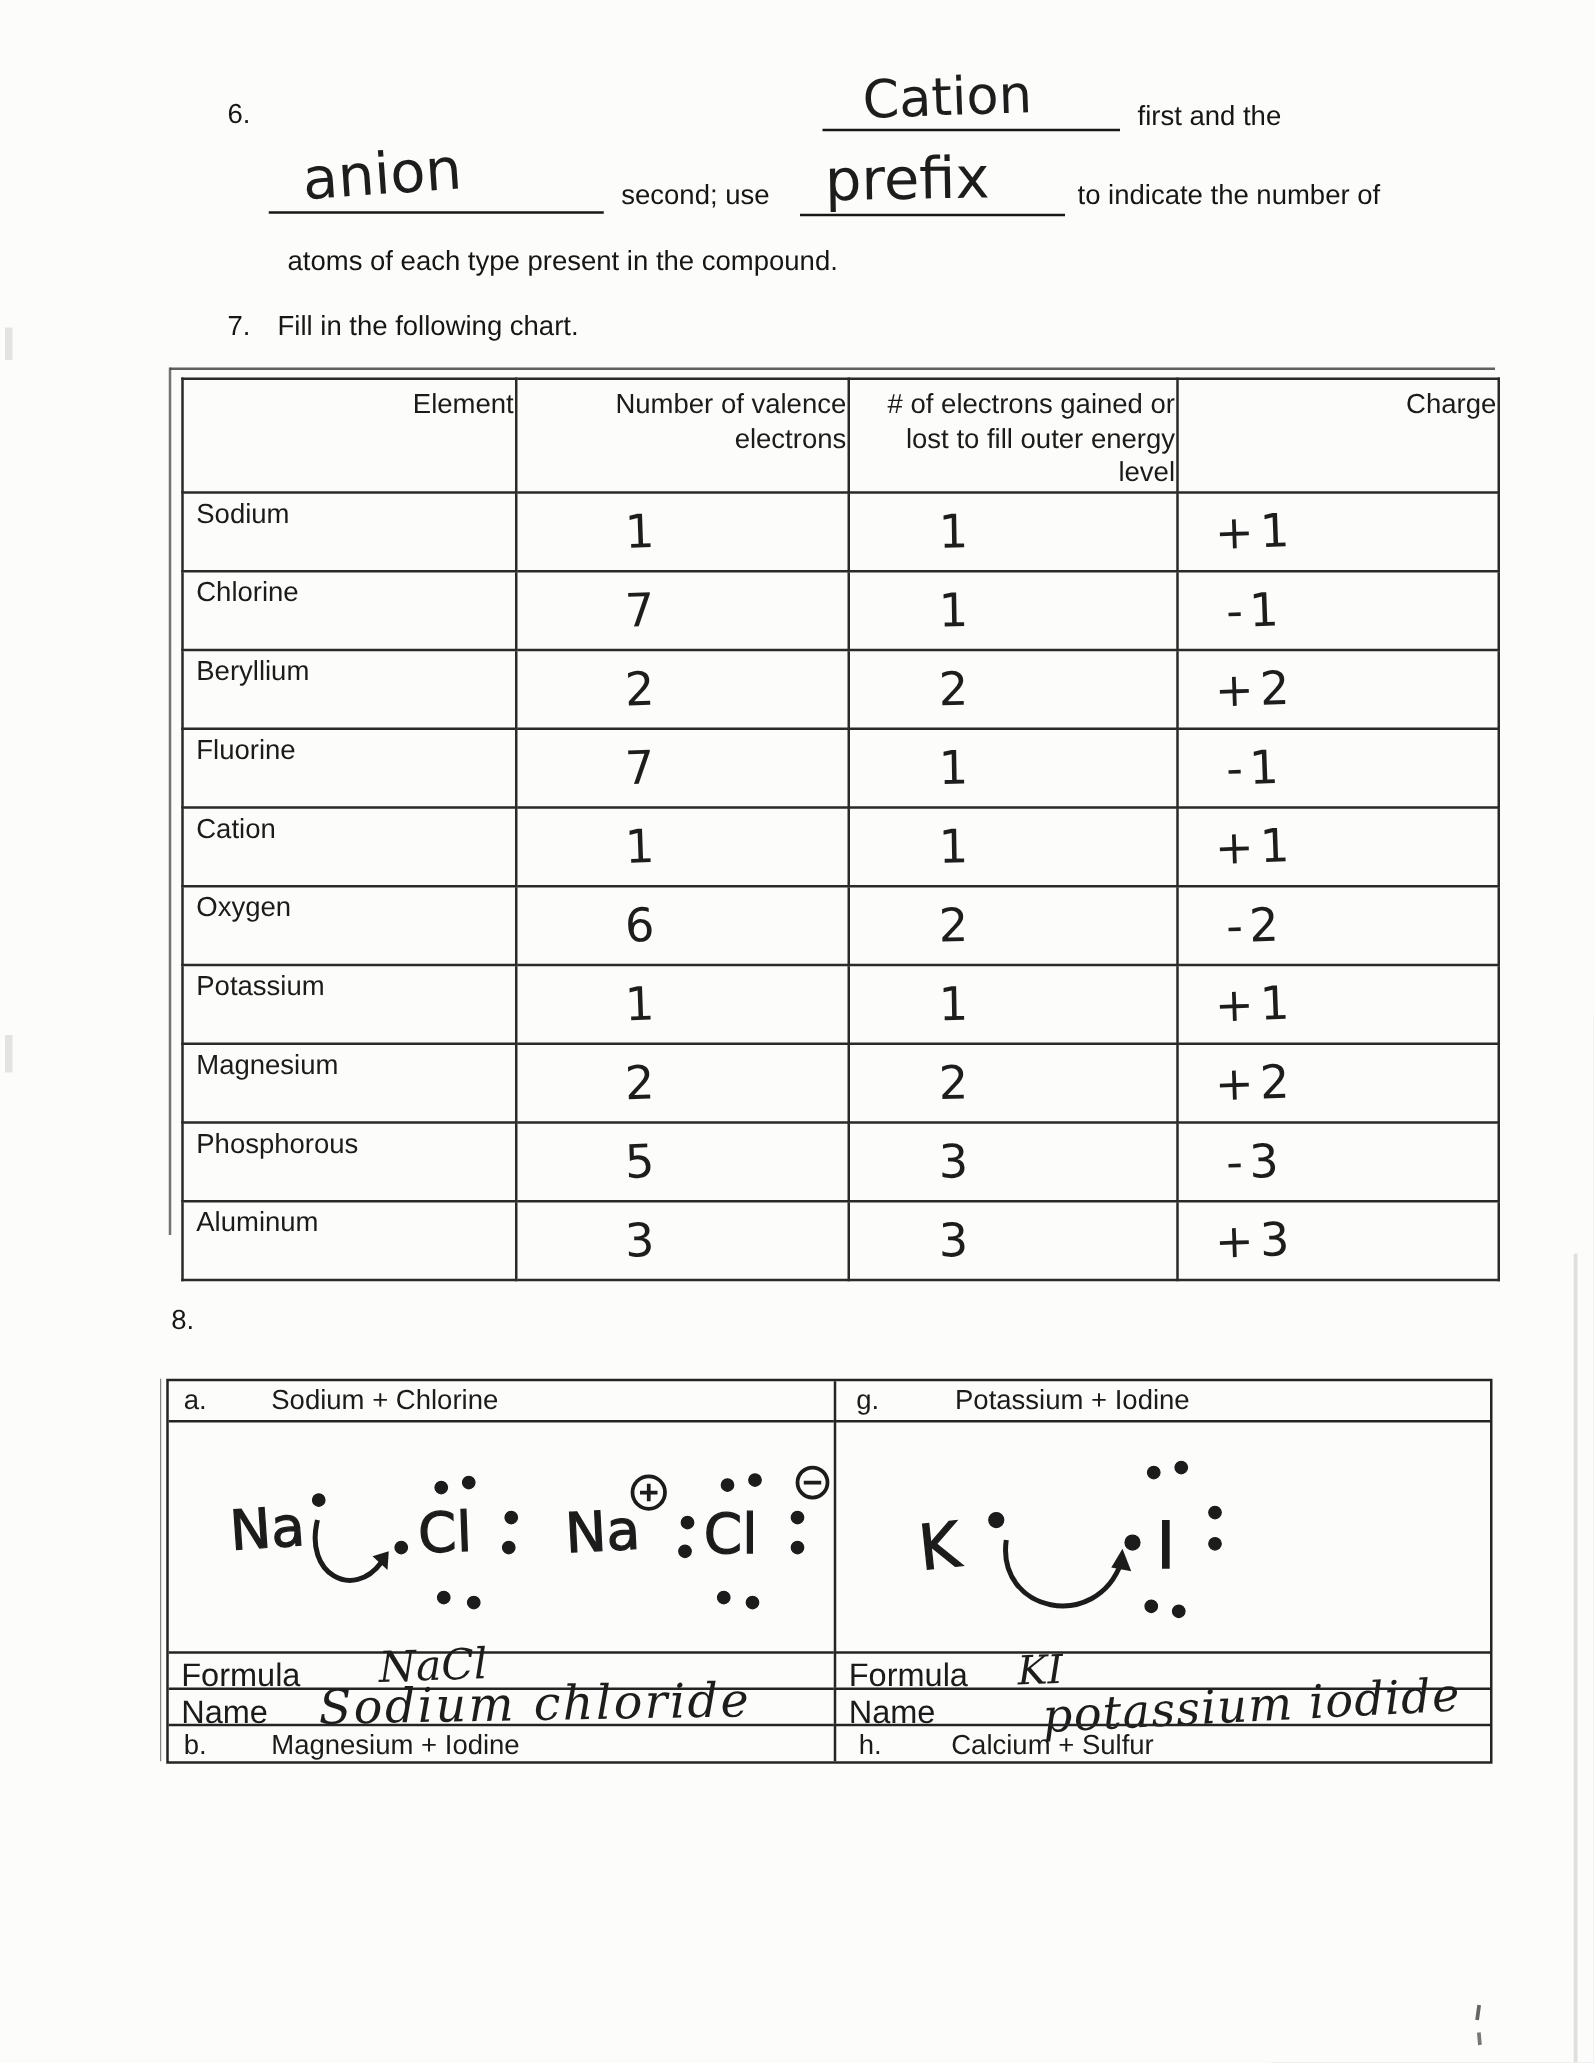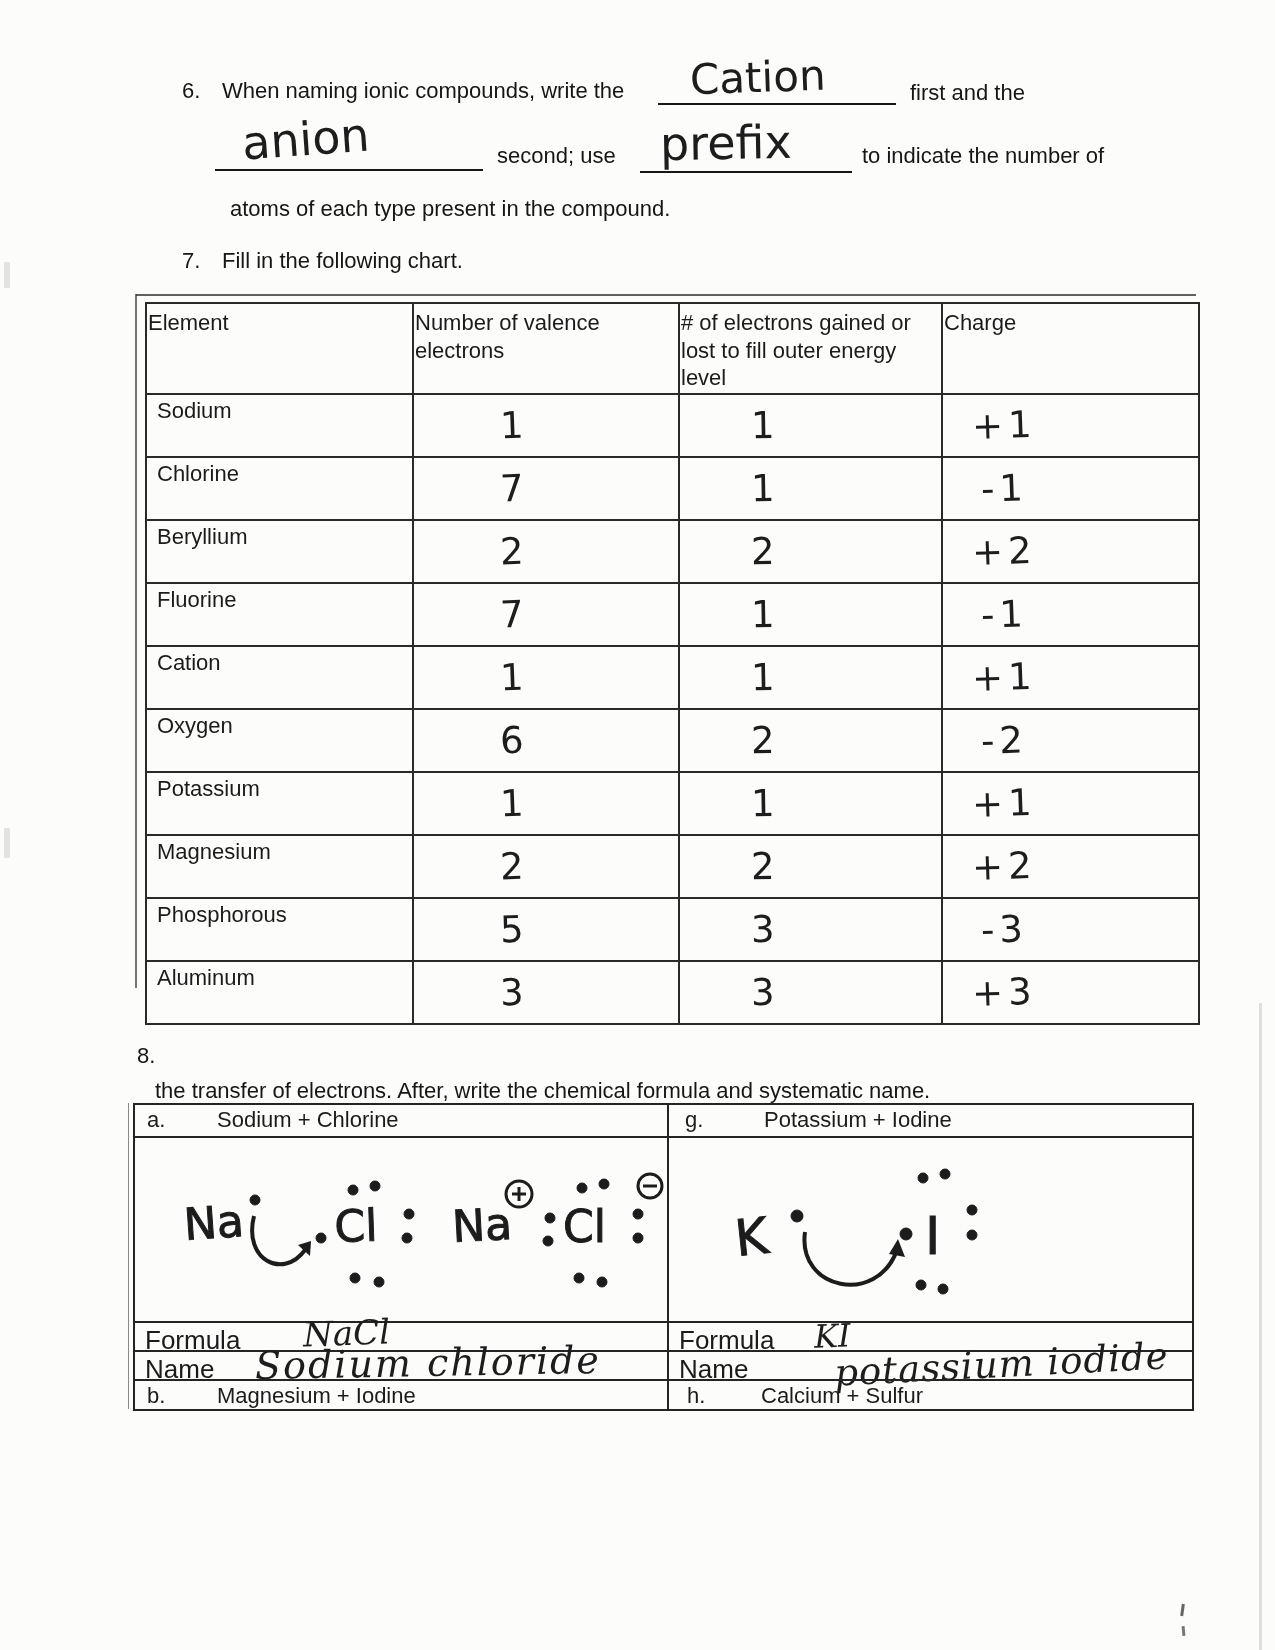--- a/index.html
+++ b/index.html
@@ -9,21 +9,21 @@
     font-family:"Liberation Sans",sans-serif;color:#1b1b1b;
   }
   .pt{position:absolute;font-size:22px;white-space:nowrap;color:#161616;}
   .blank{position:absolute;height:2px;background:#171717;}
   .hw{position:absolute;font-family:"DejaVu Sans",sans-serif;color:#1d1d1d;white-space:nowrap;}
   .hw-script{font-family:"DejaVu Serif",serif;font-style:italic;}
   
   .tbl-wrap{position:absolute;left:145px;top:302px;}
   table{border-collapse:collapse;table-layout:fixed;width:1053px;}
   th,td{border:2px solid #2a2a2a;overflow:visible;}
-  th{height:82px;vertical-align:top;padding-top:5px;font-size:22px;font-weight:normal;line-height:1.25;text-align:left;border-radius:12px;}
+  th{height:82px;vertical-align:top;padding-top:5px;font-size:22px;font-weight:normal;line-height:1.25;text-align:right;border-radius:12px;}
   td{height:58px;}
   td.el{vertical-align:top;text-align:left;padding:3px 0 0 10px;font-size:22px;margin-left:41px;}
   td.val{text-align:center;vertical-align:middle;}
   td.val .hwv{display:inline-block;position:relative;font-family:"DejaVu Sans",sans-serif;
       font-size:37px;color:#1d1d1d;transform:rotate(-2deg);}
   td.val.c2 .hwv{transform:translateX(-34px) rotate(-2deg);}
   td.val.c3 .hwv{transform:translateX(-48px) rotate(-1deg);}
   td.val.c4 .hwv{transform:translateX(-66px) rotate(-2deg);letter-spacing:5px;}
   .ghost{position:absolute;background:#3a3a3a;}
   
@@ -42,21 +42,20 @@
   svg{position:absolute;left:0;top:0;}
   svg text{fill:#1c1c1c;font-family:"DejaVu Sans",sans-serif;}
   .artifact{position:absolute;}
 </style>
 </head>
 <body>
 
 <div class="page">
 
   <span class="pt" style="left:182px;top:78px">6.</span>
-  <span class="pt" style="left:222px;top:78px">When naming ionic compounds, write the</span>
   <div class="blank" style="left:658px;top:103px;width:238px"></div>
   <span class="hw" style="left:690px;top:53px;font-size:42px;transform:rotate(-2deg)">Cation</span>
   <span class="pt" style="left:910px;top:80px">first and the</span>
 
   <div class="blank" style="left:215px;top:169px;width:268px"></div>
   <span class="hw" style="left:242px;top:112px;font-size:46px;transform:rotate(-4deg)">anion</span>
   <span class="pt" style="left:497px;top:143px">second; use</span>
   <div class="blank" style="left:640px;top:171px;width:212px"></div>
   <span class="hw" style="left:660px;top:116px;font-size:46px;transform:rotate(-1deg)">prefix</span>
   <span class="pt" style="left:862px;top:143px">to indicate the number of</span>
@@ -144,21 +143,20 @@
             <td class="el">Aluminum</td>
             <td class="val c2"><span class="hwv">3</span></td>
             <td class="val c3"><span class="hwv">3</span></td>
             <td class="val c4"><span class="hwv">+3</span></td>
           </tr>
         </tbody>
     </table>
   </div>
 
   <span class="pt" style="left:137px;top:1043px">8.</span>
-  <span class="pt" style="left:155px;top:1078px">the transfer of electrons.  After, write the chemical formula and systematic name.</span>
 
   <div class="ghost" style="left:128px;top:1103px;width:1px;height:306px;opacity:.6"></div>
 
   <div class="q8box">
 
     <div class="q8cell">
       <span class="q8letter">a.</span>
       <span class="q8title">Sodium + Chlorine</span>
     </div>
     <div class="q8cell colR">

